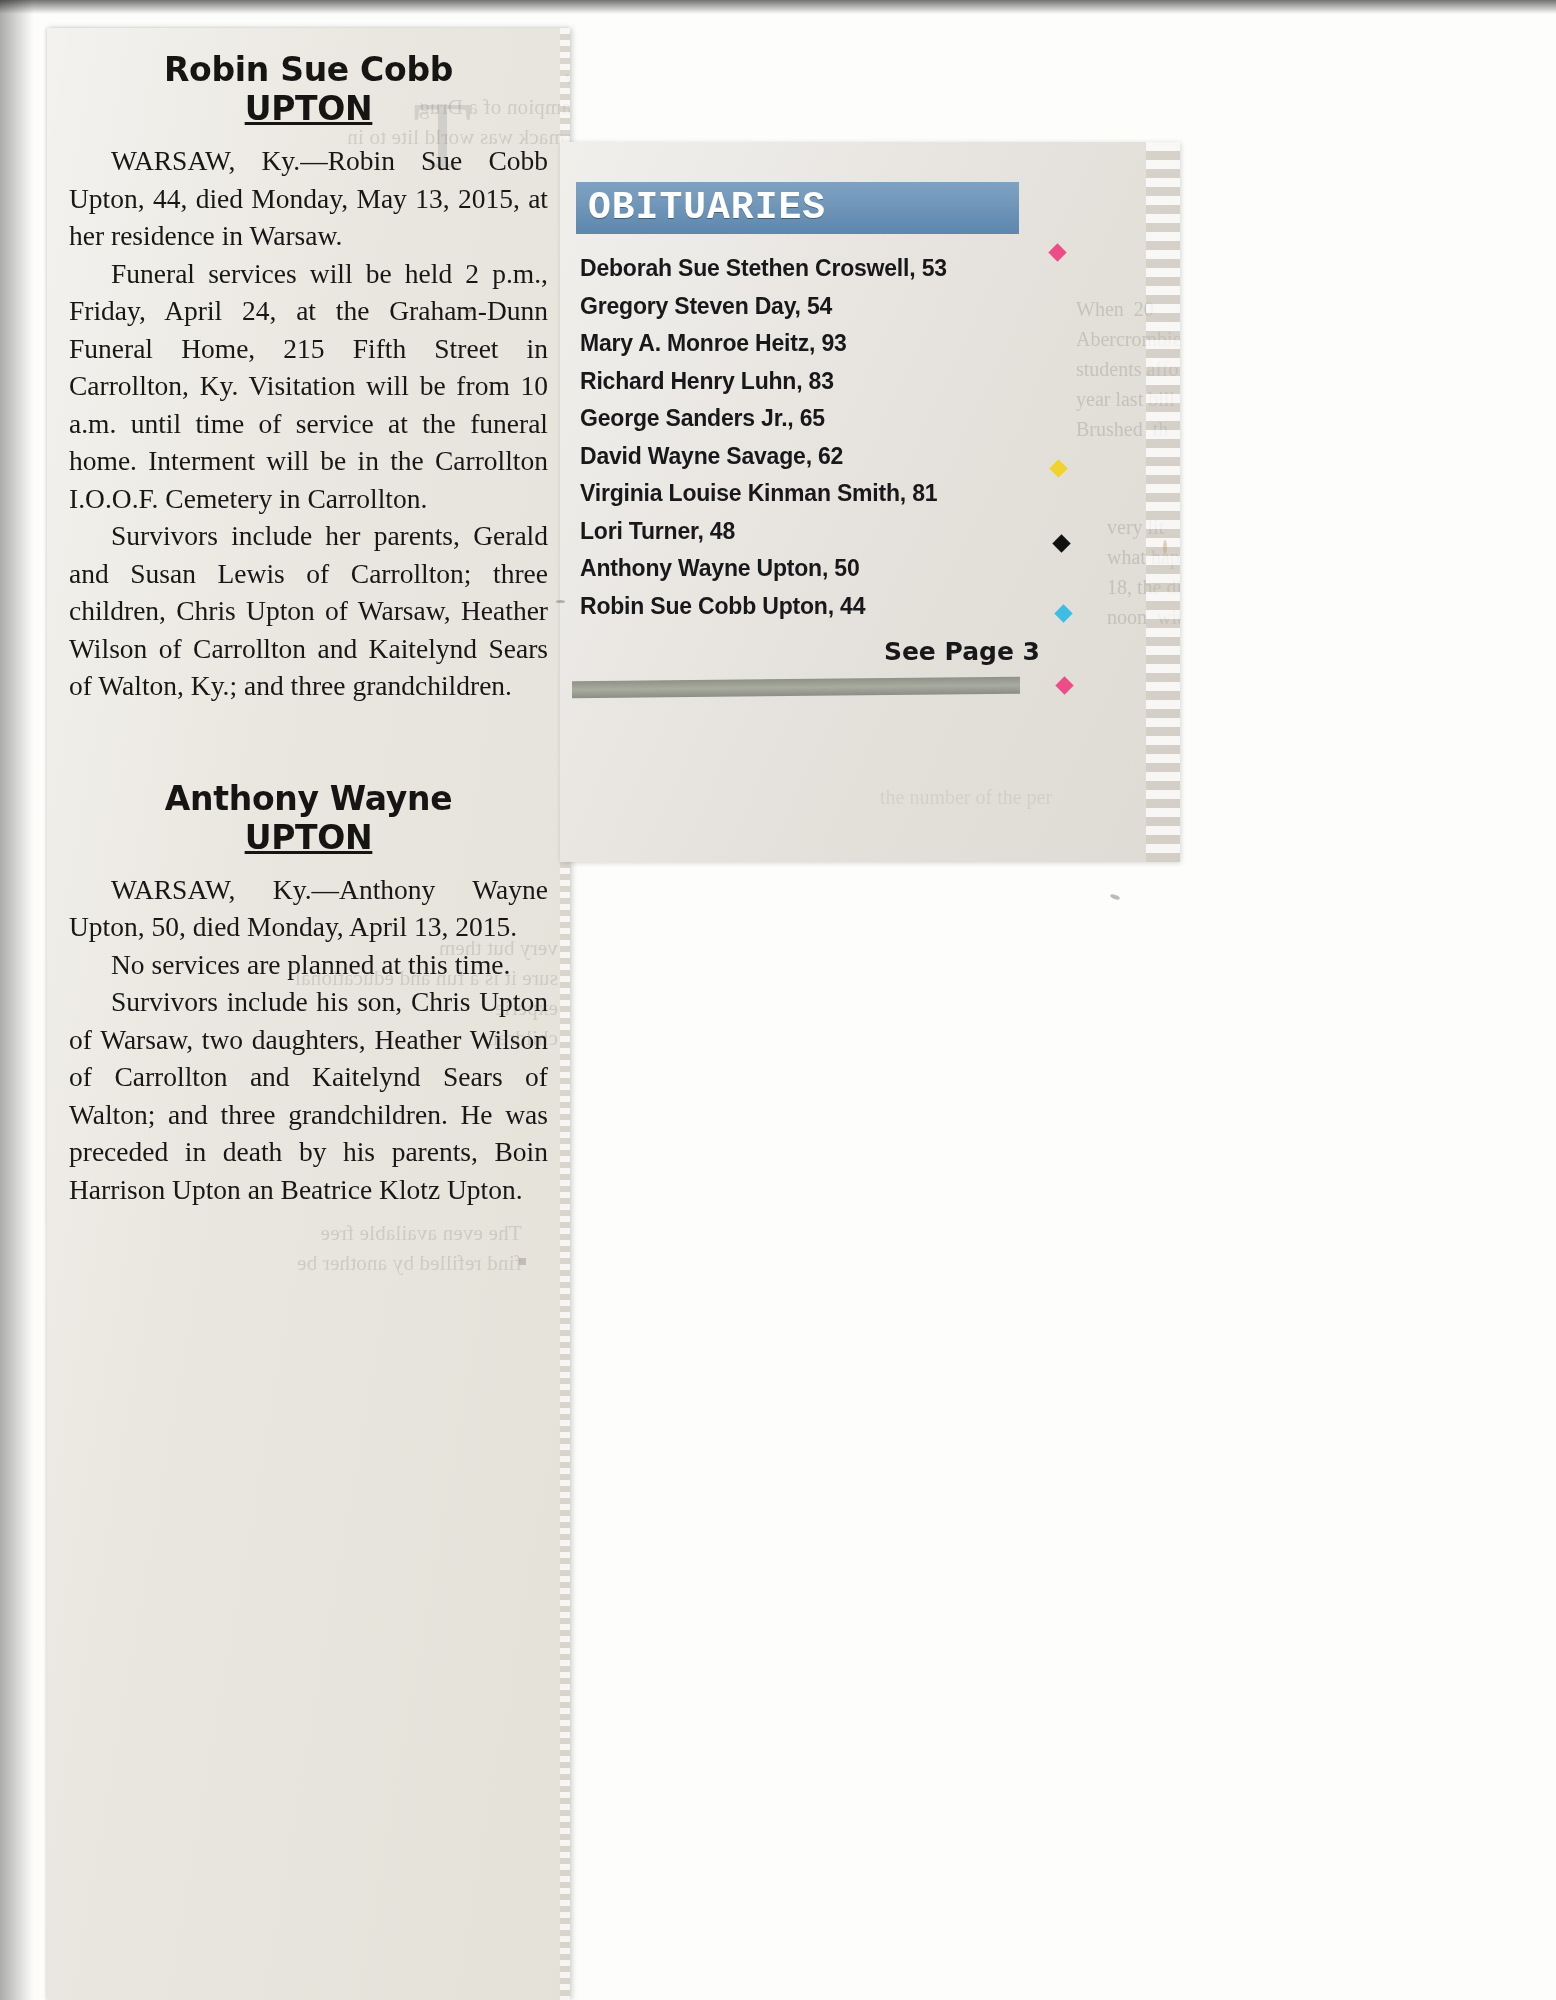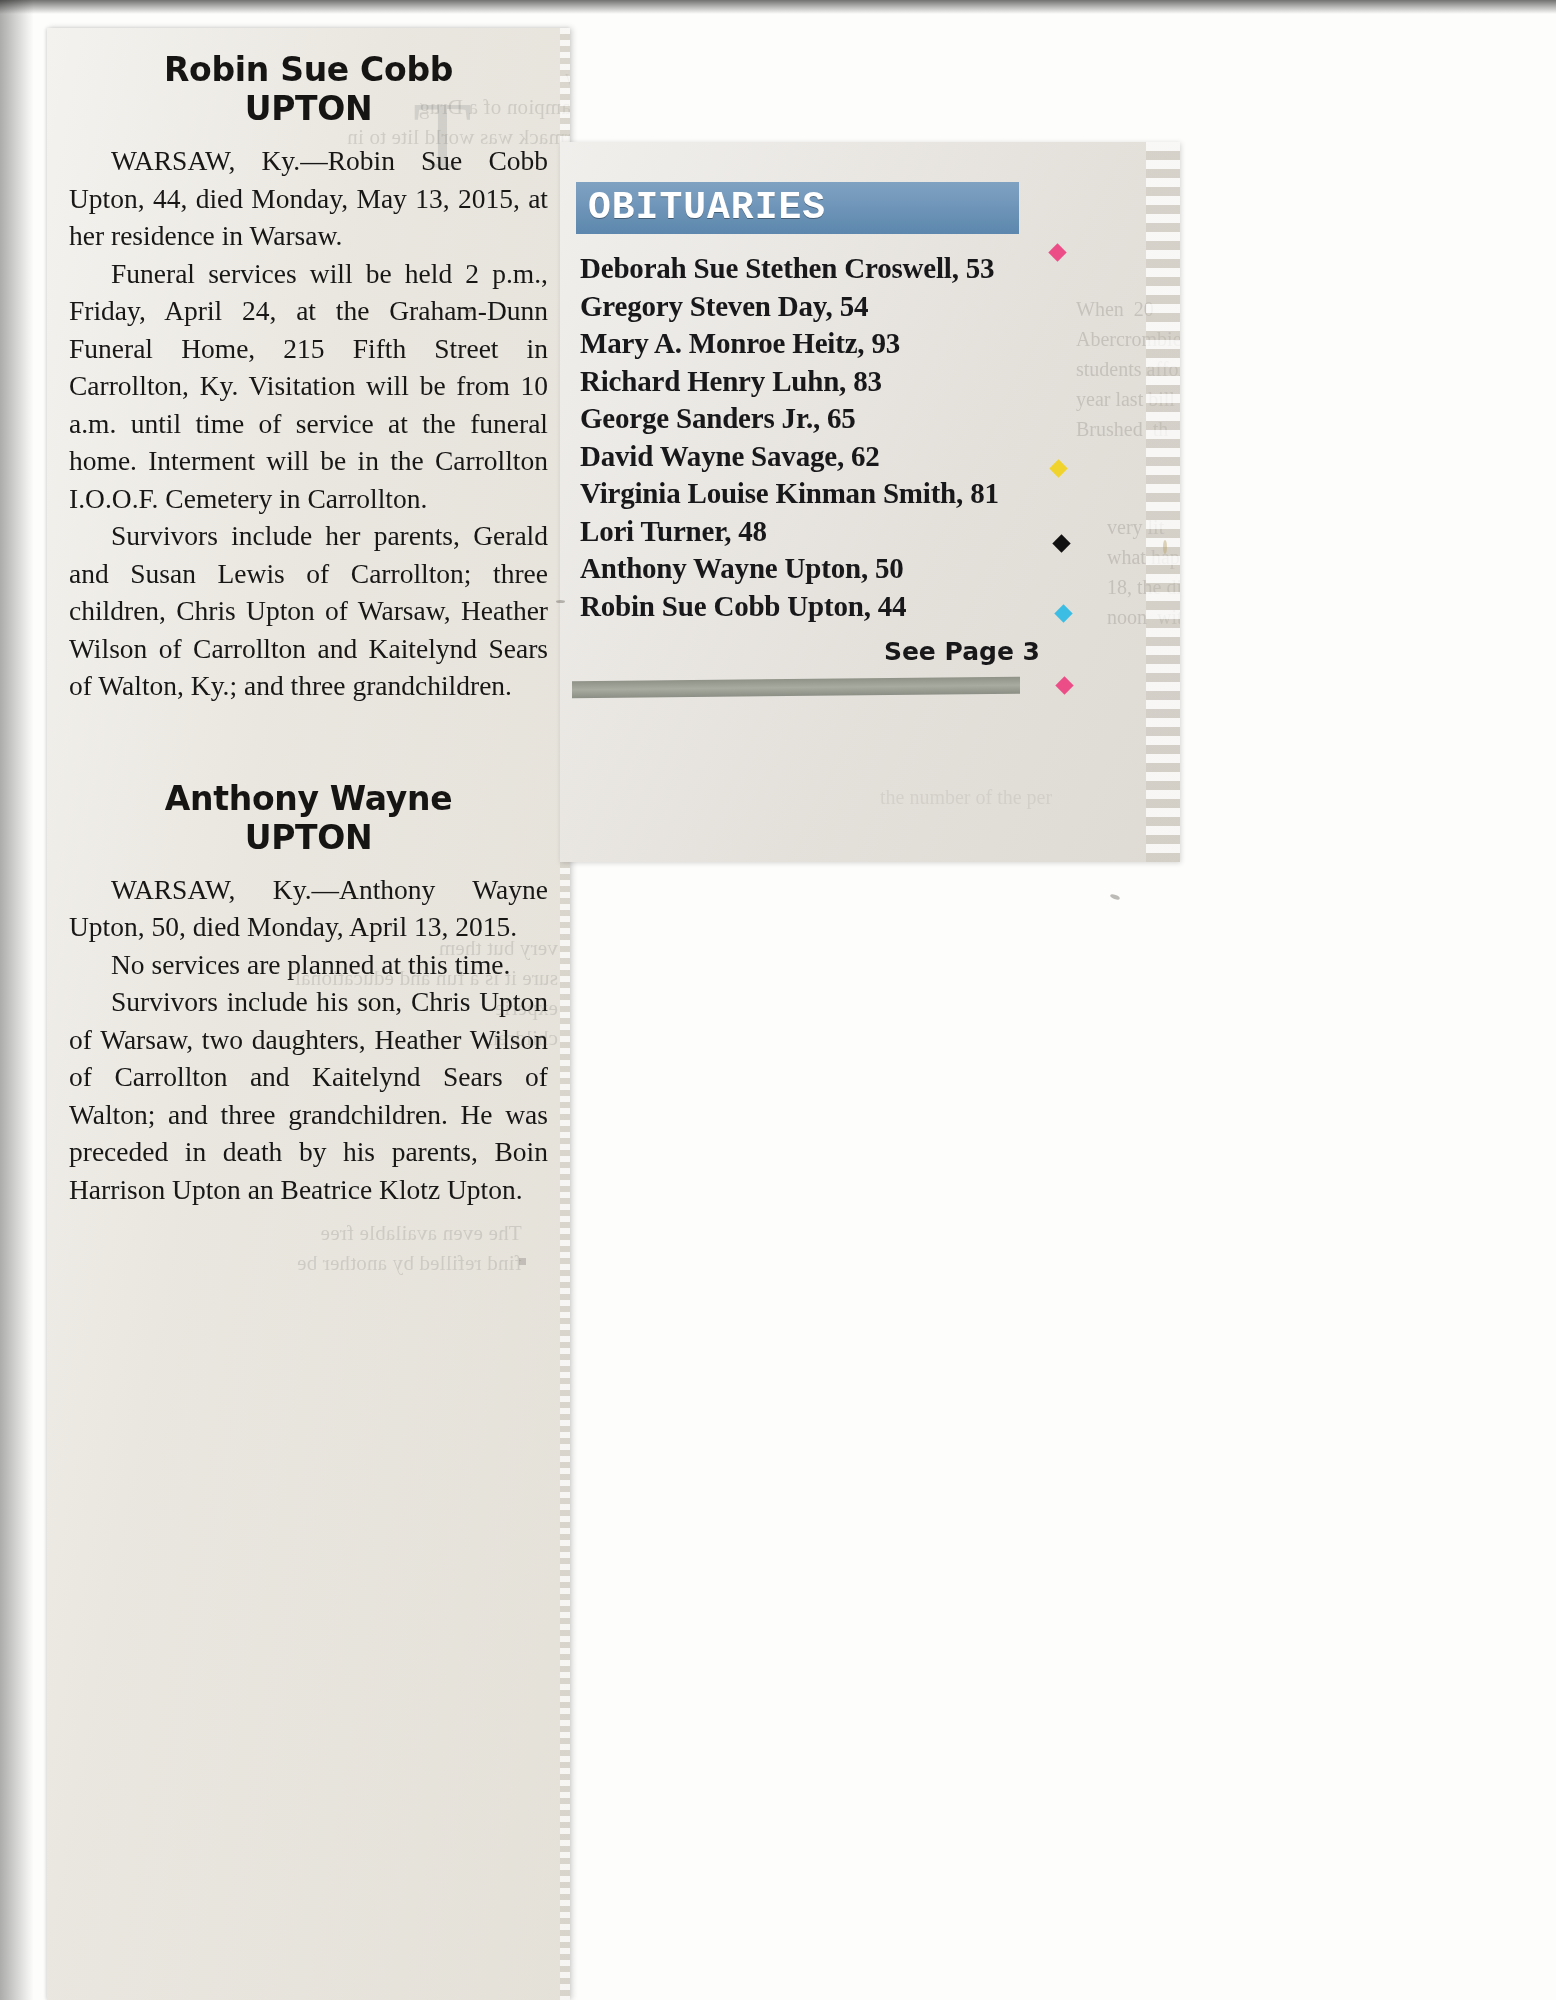--- a/index.html
+++ b/index.html
@@ -74,21 +74,21 @@
   .obit-headline {
     text-align: center;
     font-family: "DejaVu Sans", sans-serif;
     font-weight: bold;
     font-size: 33px;
     line-height: 39px;
     color: #161514;
     margin: 12px 0 4px 0;
     letter-spacing: -0.3px;
   }
-  .obit-headline .l2 { display: block; }
+  .obit-headline .l2 { display: block; text-decoration: underline; }
 
   .obit-body {
     font-family: "Liberation Serif", serif;
     font-size: 27.5px;
     line-height: 37.5px;
     color: #181716;
     text-align: justify;
     text-justify: inter-word;
     hyphens: manual;
     margin-top: 14px;
@@ -143,23 +143,23 @@
     line-height: 1;
   }
 
   .index-list {
     position: absolute;
     left: 20px;
     top: 108px;
     width: 470px;
   }
   .index-item {
-    font-family: Liberation Serif, serif;
+    font-family: Liberation Sans, sans-serif;
     font-weight: bold;
-    font-size: 29px;
+    font-size: 23px;
     line-height: 37.5px;
     color: #18181a;
     letter-spacing: -0.2px;
     white-space: nowrap;
   }
 
   .see-page {
     position: absolute;
     right: 140px;
     top: 495px;

